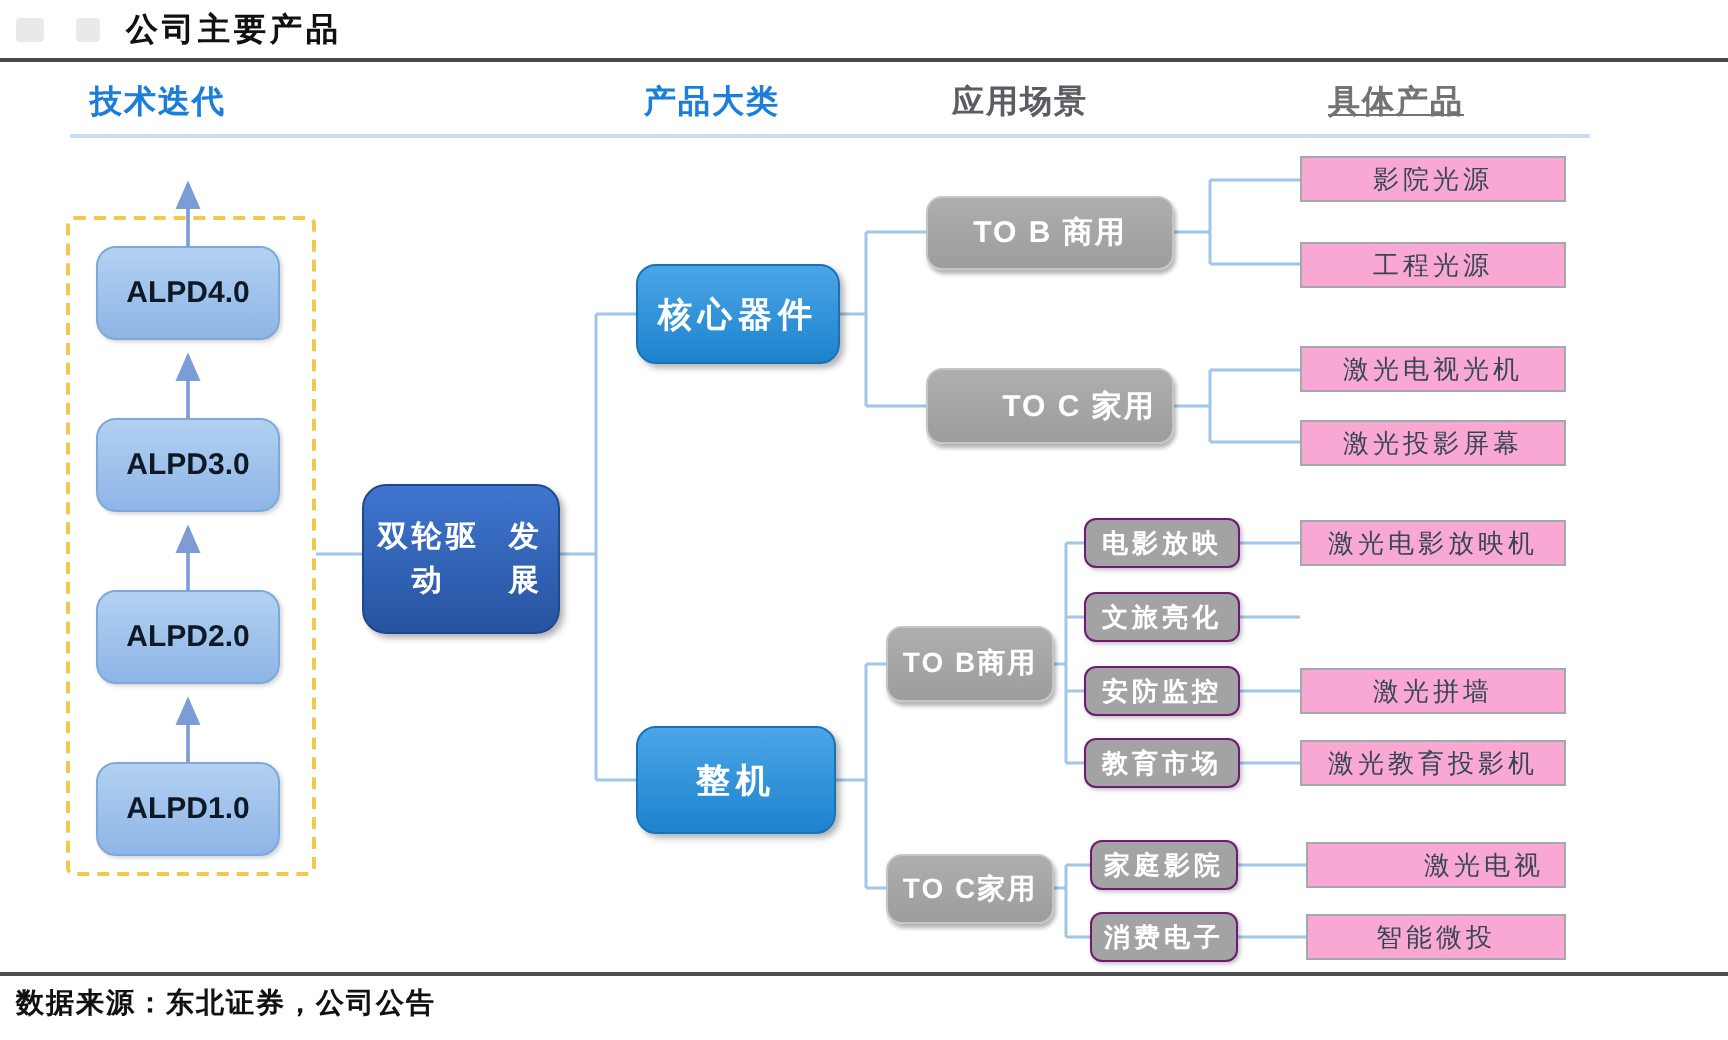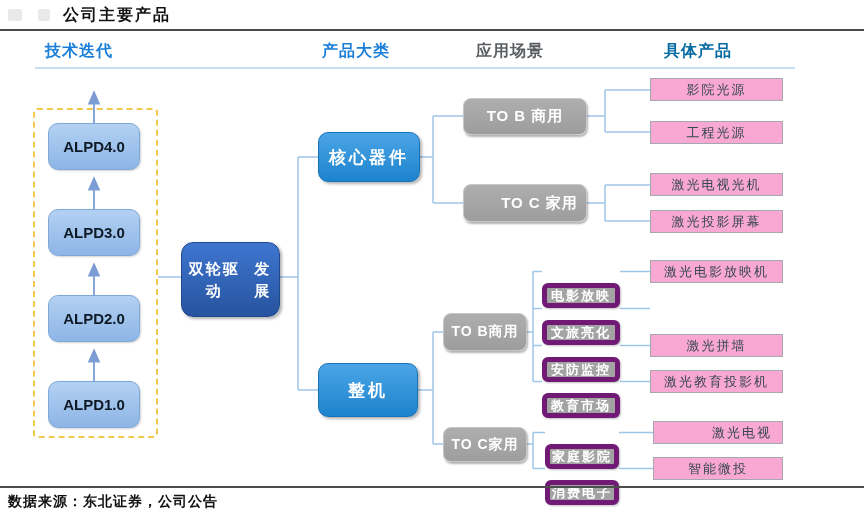--- a/index.html
+++ b/index.html
@@ -6,21 +6,21 @@
   .stage{position:relative;width:864px;height:520px;background:#ffffff;overflow:hidden;
          font-family:"Liberation Sans",sans-serif;}
   
   .erased{position:absolute;background:#e9e9e9;border-radius:2px;}
   .fig-title{position:absolute;left:63px;top:5px;font:bold 16px "Liberation Serif",serif;
              color:#111;letter-spacing:2px;}
   .title-rule{position:absolute;left:0;top:29px;width:864px;height:2px;background:#4a4a4a;}
   .col-head{position:absolute;top:41px;font:bold 16px "Liberation Sans",sans-serif;letter-spacing:1px;}
   .col-blue{color:#1b7fd9;}
   .col-gray{color:#5a5e62;}
-  .col-dark{color:#0369a1;}
+  .col-dark{color:#737373;text-decoration:underline;}
   .head-rule{position:absolute;left:35px;top:67px;width:760px;height:2px;background:#c9ddf1;}
   
   .wires{position:absolute;left:0;top:0;width:864px;height:520px;}
   
   .node{position:absolute;display:flex;align-items:center;justify-content:center;
         text-align:center;box-sizing:border-box;}
   .alpd{left:48px;width:92px;height:47px;border-radius:10px;
         background:linear-gradient(180deg,#b3d1f2 0%,#8db5e6 100%);
         border:1px solid #7ea8d8;color:#0d1a26;font:bold 15px "Liberation Sans",sans-serif;
         box-shadow:1px 1px 2px rgba(0,0,0,.18);}
@@ -29,23 +29,23 @@
   .root{left:181px;top:242px;width:99px;height:75px;border-radius:12px;
         background:linear-gradient(180deg,#3e76cf 0%,#27539f 100%);border:1px solid #20488c;
         color:#fff;font:bold 15px "Liberation Sans",sans-serif;letter-spacing:2px;line-height:1.45;
         box-shadow:2px 2px 3px rgba(0,0,0,.3);}
   .cat{background:linear-gradient(180deg,#4ba5e6 0%,#1d83cd 100%);border:1px solid #1872b6;
         color:#fff;font:bold 17px "Liberation Sans",sans-serif;letter-spacing:3px;
         border-radius:10px;box-shadow:2px 2px 3px rgba(0,0,0,.3);}
   .seg{background:linear-gradient(180deg,#aeaeae 0%,#9d9d9d 100%);border:1px solid #c6c6c6;
         color:#fff;font:bold 15px "Liberation Sans",sans-serif;letter-spacing:1px;
         border-radius:8px;box-shadow:1px 2px 2px rgba(0,0,0,.3);}
-  .scn{background:#a3a3a3;border:5px solid #701a75;color:#fff;
+  .scn{background:#a3a3a3;border:1px solid #701a75;color:#fff;
         font:bold 13px "Liberation Sans",sans-serif;letter-spacing:2px;
-        border-radius:6px;box-shadow:1px 1px 2px rgba(0,0,0,.25);margin-top:24px;}
+        border-radius:6px;box-shadow:1px 1px 2px rgba(0,0,0,.25);}
   .prod{background:#f9a8d4;border:1px solid #a3a9ad;color:#37474f;
         font:13px "Liberation Sans",sans-serif;letter-spacing:2px;}
   
   .foot-rule{position:absolute;left:0;top:486px;width:864px;height:2px;background:#4d4d4d;}
   .source{position:absolute;left:8px;top:493px;font:bold 14px "Liberation Serif",serif;
           color:#111;letter-spacing:1px;}
 </style>
 </head>
 <body>
 

